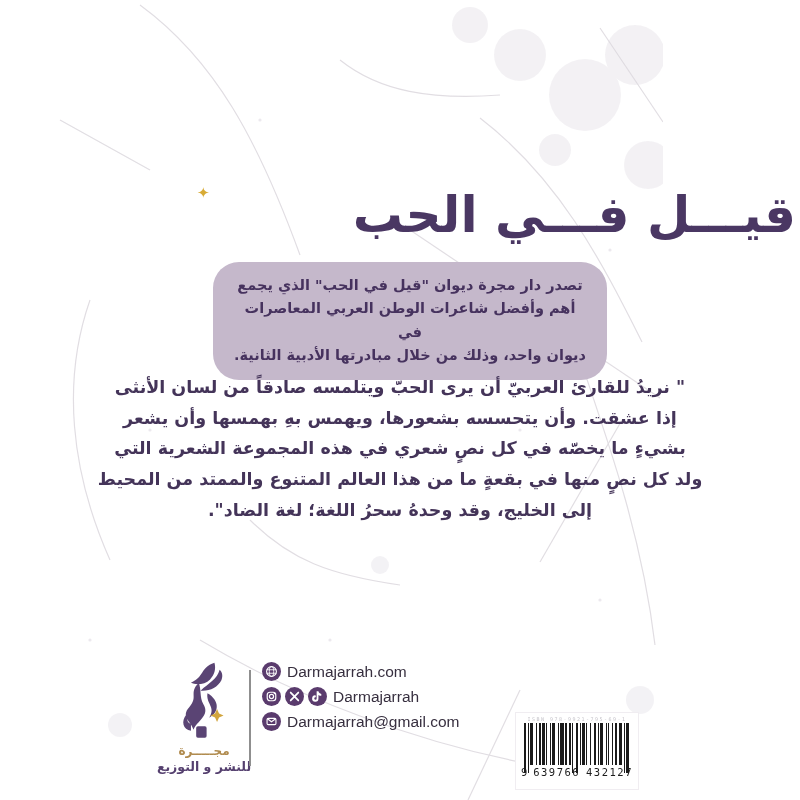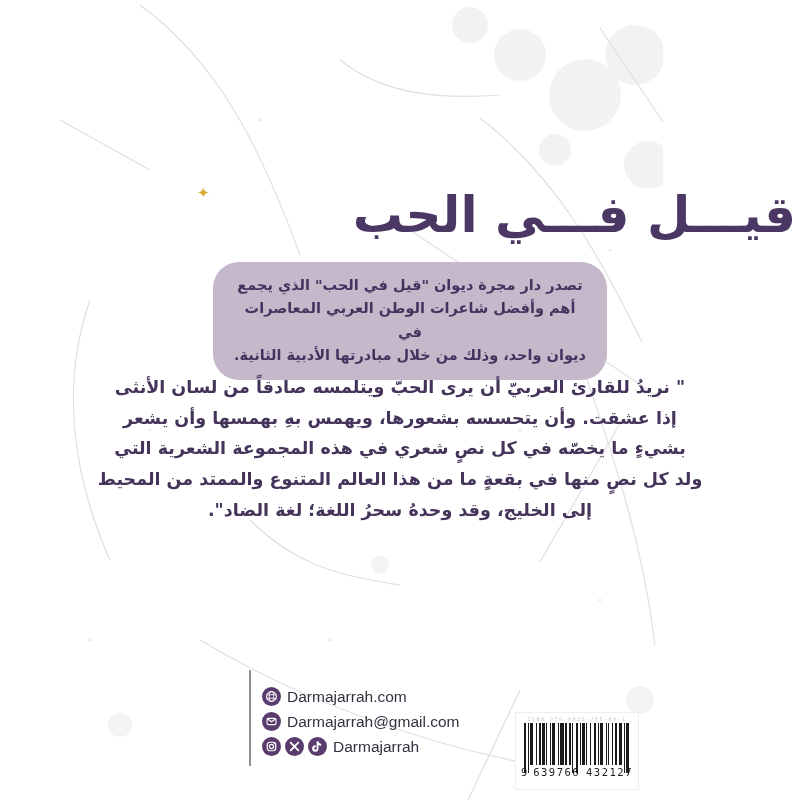--- a/index.html
+++ b/index.html
@@ -44,21 +44,21 @@
   }
   .logo-tagline{
     direction:rtl;font-size:12.5px;font-weight:bold;color:#55406f;margin-top:1px;
   }
 
   .divider{
     position:absolute;left:249px;top:670px;width:2px;height:96px;background:#8f8f8f;
   }
 
   .contacts{
-    position:absolute;left:262px;top:687px;
+    position:absolute;left:262px;top:662px;
     display:flex;flex-direction:column;gap:6px;
     font-family:"Liberation Sans",sans-serif;color:#372f3f;
   }
   .contact-row{display:flex;align-items:center;gap:6px;font-size:15.5px;}
   .contact-row .icons{display:flex;align-items:center;gap:4px;}
   .contact-row svg{width:19px;height:19px;display:block;}
 
   .barcode{
     position:absolute;left:515px;top:712px;width:124px;height:78px;
     background:#ffffff;border:1px solid #f0edf1;box-sizing:border-box;
@@ -129,63 +129,78 @@
 أهم وأفضل شاعرات الوطن العربي المعاصرات في
 ديوان واحد، وذلك من خلال مبادرتها الأدبية الثانية.</p>
   </div>
 
   <p class="synopsis">" نريدُ للقارئ العربيّ أن يرى الحبّ ويتلمسه صادقاً من لسان الأنثى
 إذا عشقت. وأن يتحسسه بشعورها، ويهمس بهِ بهمسها وأن يشعر
 بشيءٍ ما يخصّه في كل نصٍ شعري في هذه المجموعة الشعرية التي
 ولد كل نصٍ منها في بقعةٍ ما من هذا العالم المتنوع والممتد من المحيط
 إلى الخليج، وقد وحدهُ سحرُ اللغة؛ لغة الضاد".</p>
 
+  <div class="logo">
+    <svg viewBox="0 0 64 92">
+      <g fill="#5a4474">
+        <path d="M44,1 C27,7 33,17 17,24 C23,27 33,26 39,20 C44,15 46,8 44,1 Z"></path>
+        <path d="M50,9 C47,20 38,24 28,33 C38,34 48,29 52,21 C54,16 53,12 50,9 Z"></path>
+        <path d="M26,24 C14,36 26,40 15,52 C5,63 17,68 20,78 C23,68 40,62 31,48 C27,41 29,32 26,24 Z"></path>
+        <path d="M36,36 C34,48 46,52 38,64 C50,58 50,44 36,36 Z"></path>
+        <path d="M12,60 C5,68 8,78 17,79 L17,71 C12,70 12,65 15,61 Z"></path>
+        <rect x="23" y="74" width="12" height="13" rx="2"></rect>
+      </g>
+      <path d="M47,54 l2.3,5.2 5.2,2.3 -5.2,2.3 -2.3,5.2 -2.3,-5.2 -5.2,-2.3 5.2,-2.3 Z" fill="#d2a53e"></path>
+    </svg>
+    <div class="logo-name">مجـــــرة</div>
+    <div class="logo-tagline">للنشر و التوزيع</div>
+  </div>
 
   <div class="divider"></div>
 
   <div class="contacts">
     <div class="contact-row">
       <span class="icons">
         <svg viewBox="0 0 24 24">
           <circle cx="12" cy="12" r="12" fill="#5a3b6d"></circle>
           <circle cx="12" cy="12" r="6.2" fill="none" stroke="#fff" stroke-width="1.4"></circle>
           <ellipse cx="12" cy="12" rx="2.8" ry="6.2" fill="none" stroke="#fff" stroke-width="1.1"></ellipse>
           <path d="M6 9.8 H18 M6 14.2 H18" stroke="#fff" stroke-width="1.1"></path>
         </svg>
       </span>
       <span>Darmajarrah.com</span>
     </div>
     <div class="contact-row">
       <span class="icons">
         <svg viewBox="0 0 24 24">
           <circle cx="12" cy="12" r="12" fill="#5a3b6d"></circle>
-          <rect x="6.4" y="8" width="11.2" height="8" rx="1.6" fill="none" stroke="#fff" stroke-width="1.4"></rect>
-          <path d="M6.8 8.6 L12 12.4 L17.2 8.6" fill="none" stroke="#fff" stroke-width="1.4"></path>
-        </svg>
-      </span>
-      <span>Darmajarrah@gmail.com</span>
-    </div>
-    <div class="contact-row">
-      <span class="icons">
-        <svg viewBox="0 0 24 24">
-          <circle cx="12" cy="12" r="12" fill="#5a3b6d"></circle>
           <rect x="6.6" y="6.6" width="10.8" height="10.8" rx="3.4" fill="none" stroke="#fff" stroke-width="1.5"></rect>
           <circle cx="12" cy="12" r="2.6" fill="none" stroke="#fff" stroke-width="1.5"></circle>
           <circle cx="15.7" cy="8.3" r="1" fill="#fff"></circle>
         </svg>
         <svg viewBox="0 0 24 24">
           <circle cx="12" cy="12" r="12" fill="#5a3b6d"></circle>
           <path d="M7.2 7 L16.8 17 M16.8 7 L7.2 17" stroke="#fff" stroke-width="2.2" stroke-linecap="round"></path>
         </svg>
         <svg viewBox="0 0 24 24">
           <circle cx="12" cy="12" r="12" fill="#5a3b6d"></circle>
           <path fill="#fff" d="M13.2 5.5 c.4 1.9 1.7 3.1 3.6 3.3 l0 2.4 c-1.4 0 -2.6 -.4 -3.6 -1.1 l0 4.4 a4 4 0 1 1 -3.4 -3.9 l0 2.5 a1.5 1.5 0 1 0 1.1 1.4 l0 -9 Z"></path>
         </svg>
       </span>
       <span>Darmajarrah</span>
+    </div>
+    <div class="contact-row">
+      <span class="icons">
+        <svg viewBox="0 0 24 24">
+          <circle cx="12" cy="12" r="12" fill="#5a3b6d"></circle>
+          <rect x="6.4" y="8" width="11.2" height="8" rx="1.6" fill="none" stroke="#fff" stroke-width="1.4"></rect>
+          <path d="M6.8 8.6 L12 12.4 L17.2 8.6" fill="none" stroke="#fff" stroke-width="1.4"></path>
+        </svg>
+      </span>
+      <span>Darmajarrah@gmail.com</span>
     </div>
   </div>
 
   <div class="barcode">
     <div class="isbn-line">ISBN 978-9921-795-69-1</div>
     <div class="bars">
         <div style="width: 2.6px; flex: 0 0 auto; height: 50px; background: rgb(26, 26, 26);"></div>
         <div style="width: 1.3px; flex: 0 0 auto; height: 1px;"></div>
         <div style="width: 1.3px; flex: 0 0 auto; height: 50px; background: rgb(26, 26, 26);"></div>
         <div style="width: 1.3px; flex: 0 0 auto; height: 1px;"></div>

